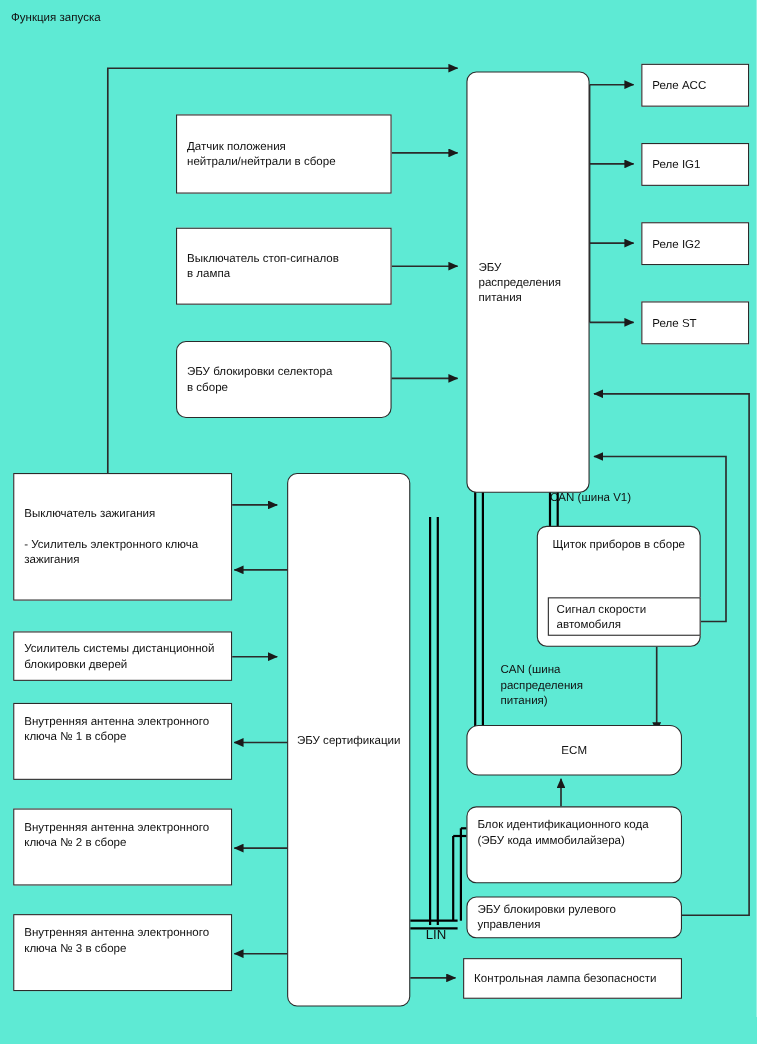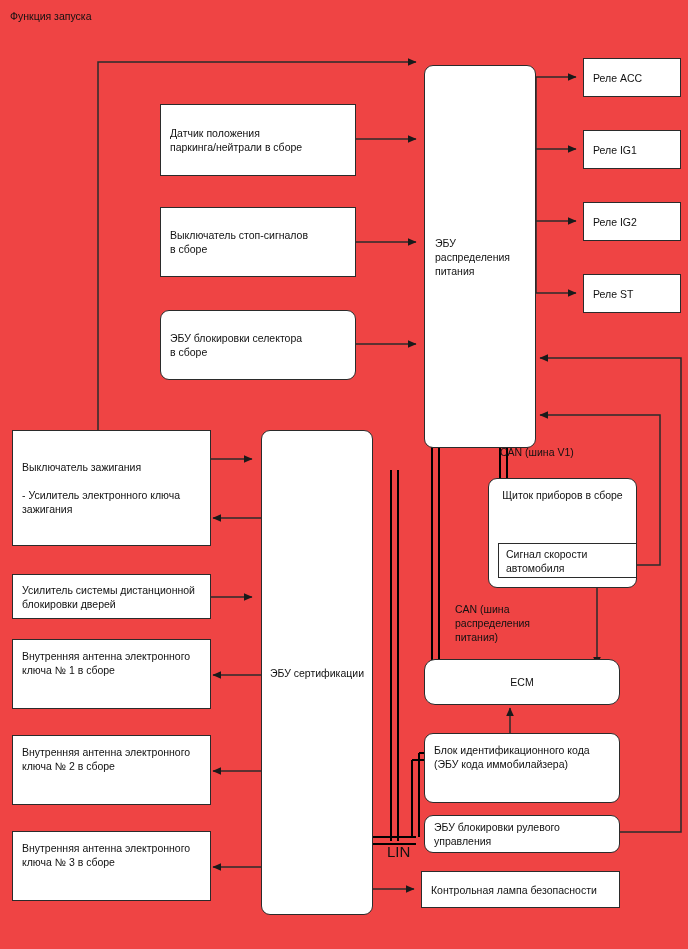--- a/index.html
+++ b/index.html
@@ -1,27 +1,27 @@
 <!DOCTYPE html>
 <html><head>
 <meta charset="utf-8">
 <style>
   html,body{margin:0;padding:0;background:#ffffff;}
   body{font-family:"Liberation Sans","DejaVu Sans",sans-serif;}
-  #canvas{position:relative;width:688px;height:949px;background:#ef4444;overflow:hidden;}
+  #canvas{position:relative;width:688px;height:949px;background:#5eead4;overflow:hidden;}
   svg#wires{position:absolute;left:0;top:0;width:688px;height:949px;}
   .box{position:absolute;box-sizing:border-box;border:1.6px solid #2b2b2b;background:#ffffff;}
   .box.round{border-radius:9px;}
   .box .txt{position:absolute;left:9px;right:6px;font-size:10.5px;line-height:14px;color:#111;white-space:pre-line;}
   .box .txt.mid{top:50%;transform:translateY(-50%);}
   .box .txt.center{left:0;right:0;text-align:center;}
   .box .txt.topc{left:0;right:0;text-align:center;top:9px;}
   .title{position:absolute;left:10px;top:10px;font-size:10.5px;color:#111;}
   .buslabel{position:absolute;font-size:10.5px;line-height:14px;color:#111;white-space:pre-line;}
-  .linlabel{position:absolute;font-size:15px;color:#111;}
+  .linlabel{position:absolute;font-size:12px;color:#111;}
 </style>
 </head>
 <body>
 
 <div id="canvas">
 
   <div class="title">Функция запуска</div>
 
   <svg id="wires" viewBox="0 0 688 949">
     <defs>
@@ -84,26 +84,26 @@
       <path d="M412,760 L424,760"></path>
       <path d="M419,753 L424,753"></path>
       <path d="M419,753 L419,760"></path>
       <path d="M391,841 L391,470"></path>
       <path d="M398,841 L398,470"></path>
     </g>
   </svg>
 
   <div class="box" style="left:160px;top:104px;width:196px;height:72px;">
     <div class="txt mid">Датчик положения
-паркинга/нейтрали в сборе</div>
+нейтрали/нейтрали в сборе</div>
   </div>
 
   <div class="box" style="left:160px;top:207px;width:196px;height:70px;">
     <div class="txt mid">Выключатель стоп-сигналов
-в сборе</div>
+в лампа</div>
   </div>
 
   <div class="box round" style="left:160px;top:310px;width:196px;height:70px;">
     <div class="txt mid">ЭБУ блокировки селектора
 в сборе</div>
   </div>
 
   <div class="box round" style="left:424px;top:41px;width:112px;height:383px;margin-top:24px;">
     <div class="txt mid" style="left:10px;">ЭБУ
 распределения

